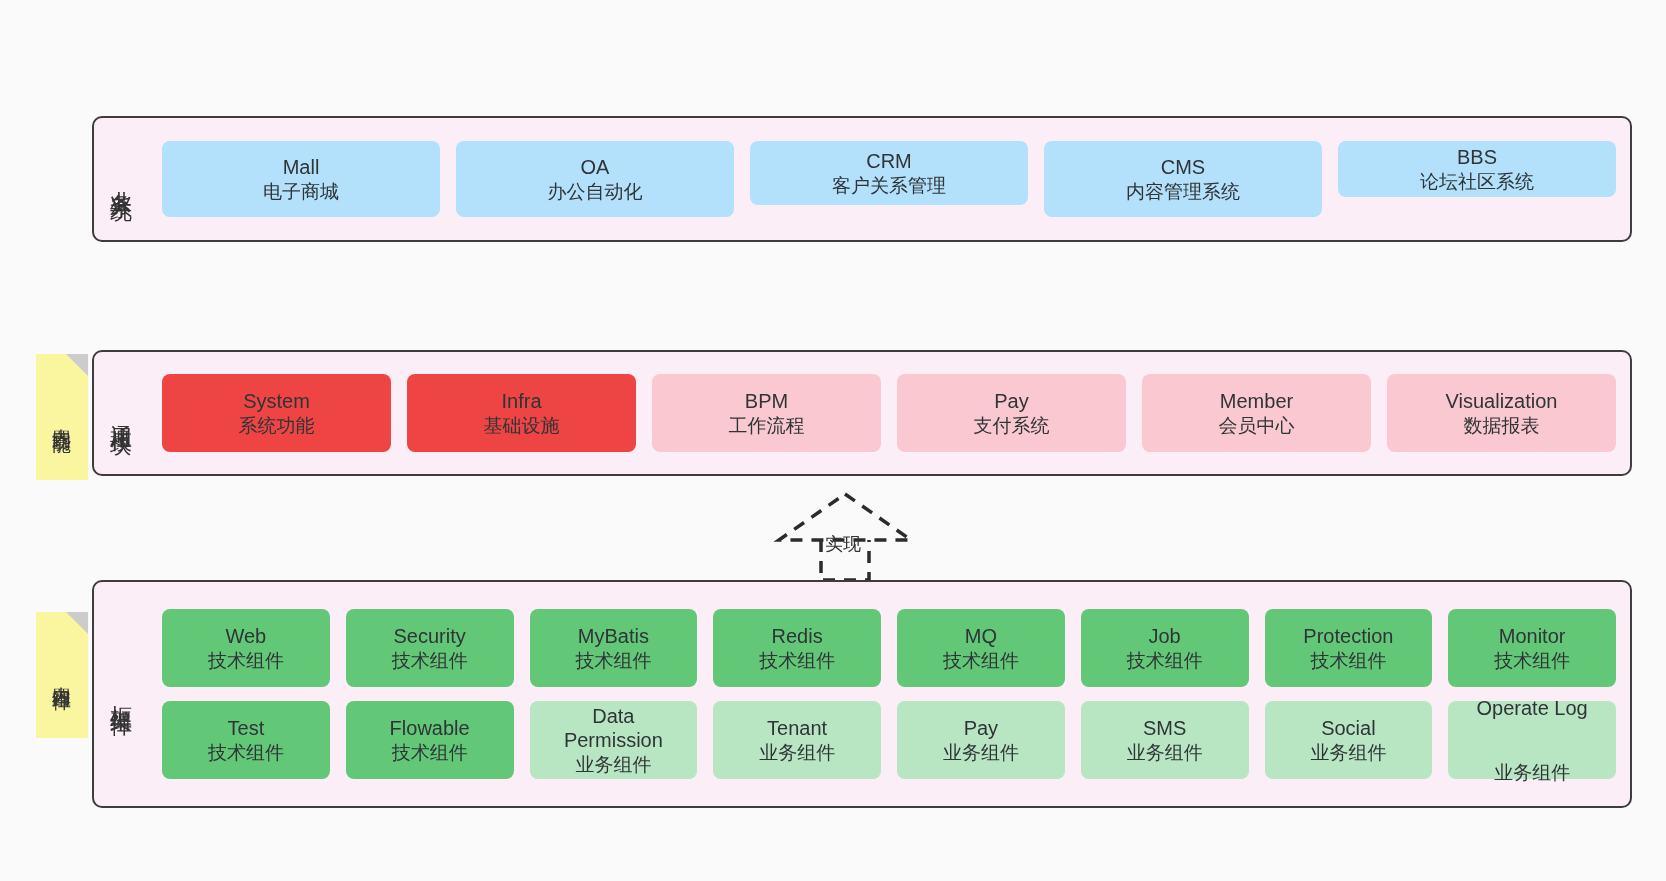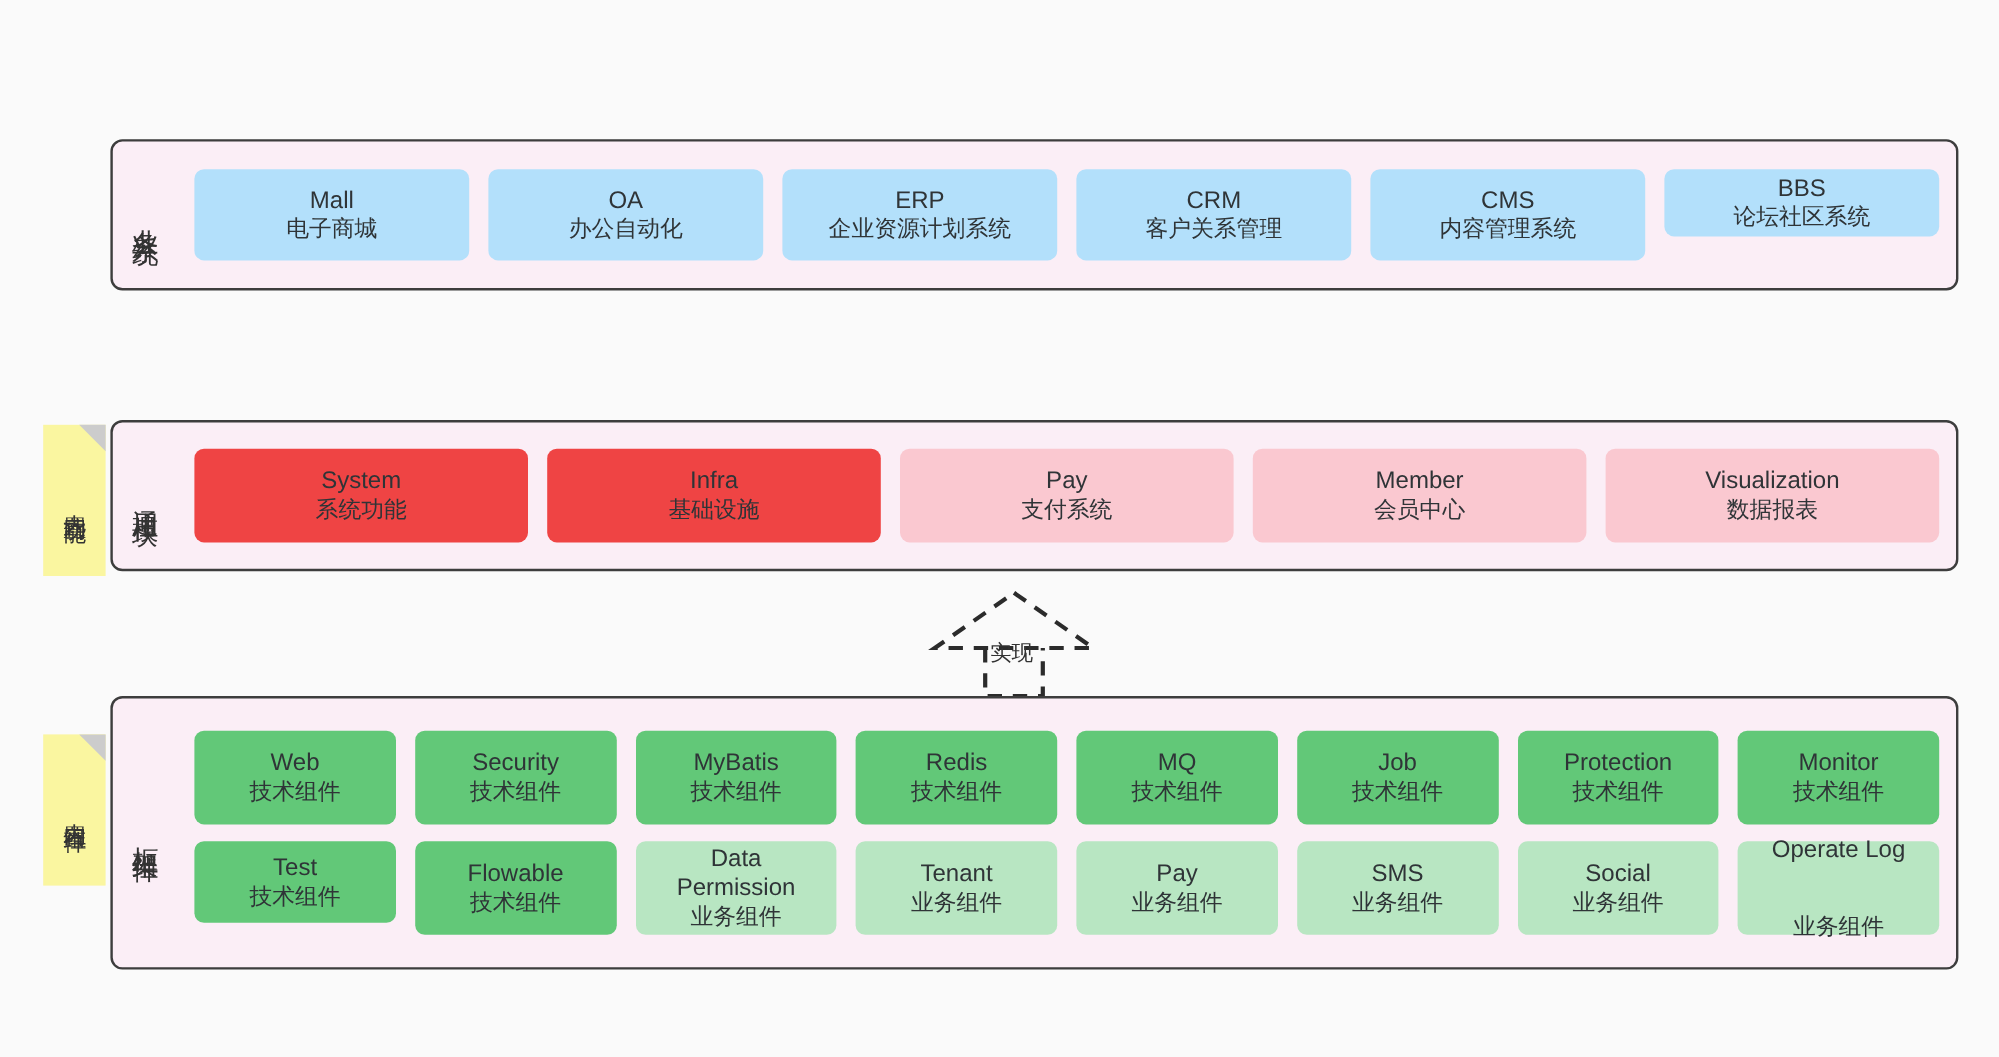--- a/index.html
+++ b/index.html
@@ -117,25 +117,21 @@
       <div class="row">
 
         <div class="cell c-blue" style="height:76px;">
           <span class="t1">Mall</span>
           <span class="t2">电子商城</span>
         </div>
         <div class="cell c-blue" style="height:76px;">
           <span class="t1">OA</span>
           <span class="t2">办公自动化</span>
         </div>
-        <div class="cell c-blue" style="height:76px;">
-          <span class="t1">ERP</span>
-          <span class="t2">企业资源计划系统</span>
-        </div>
-        <div class="cell c-blue" style="height:76px;">
+        <div class="cell c-blue" style="height:64px;">
           <span class="t1">CRM</span>
           <span class="t2">客户关系管理</span>
         </div>
         <div class="cell c-blue" style="height:76px;">
           <span class="t1">CMS</span>
           <span class="t2">内容管理系统</span>
         </div>
         <div class="cell c-blue" style="height:56px;">
           <span class="t1">BBS</span>
           <span class="t2">论坛社区系统</span>
@@ -156,20 +152,24 @@
     <div class="layer-body">
       <div class="row">
 
         <div class="cell c-red" style="height:78px;">
           <span class="t1">System</span>
           <span class="t2">系统功能</span>
         </div>
         <div class="cell c-red" style="height:78px;">
           <span class="t1">Infra</span>
           <span class="t2">基础设施</span>
+        </div>
+        <div class="cell c-pinklight" style="height:78px;">
+          <span class="t1">BPM</span>
+          <span class="t2">工作流程</span>
         </div>
         <div class="cell c-pinklight" style="height:78px;">
           <span class="t1">Pay</span>
           <span class="t2">支付系统</span>
         </div>
         <div class="cell c-pinklight" style="height:78px;">
           <span class="t1">Member</span>
           <span class="t2">会员中心</span>
         </div>
         <div class="cell c-pinklight" style="height:78px;">
@@ -227,21 +227,21 @@
           <span class="t1">Protection</span>
           <span class="t2">技术组件</span>
         </div>
         <div class="cell c-green" style="height:78px;">
           <span class="t1">Monitor</span>
           <span class="t2">技术组件</span>
         </div>
       </div>
 
       <div class="row">
-        <div class="cell c-green" style="height:68px;">
+        <div class="cell c-green" style="height:78px;">
           <span class="t1">Test</span>
           <span class="t2">技术组件</span>
         </div>
         <div class="cell c-green" style="height:78px;">
           <span class="t1">Flowable</span>
           <span class="t2">技术组件</span>
         </div>
         <div class="cell c-greenlight" style="height:78px;">
           <span class="t1" style="max-width:104px;">Data Permission</span>
           <span class="t2">业务组件</span>

